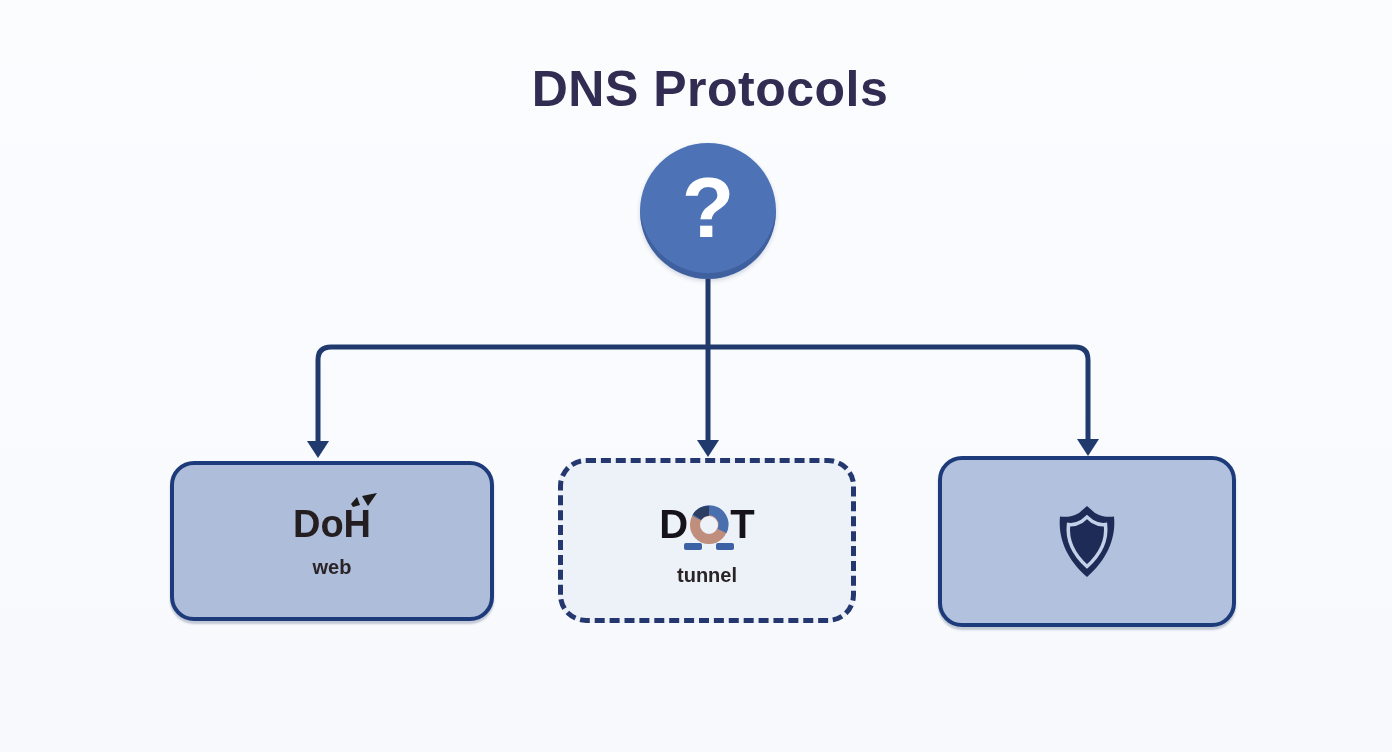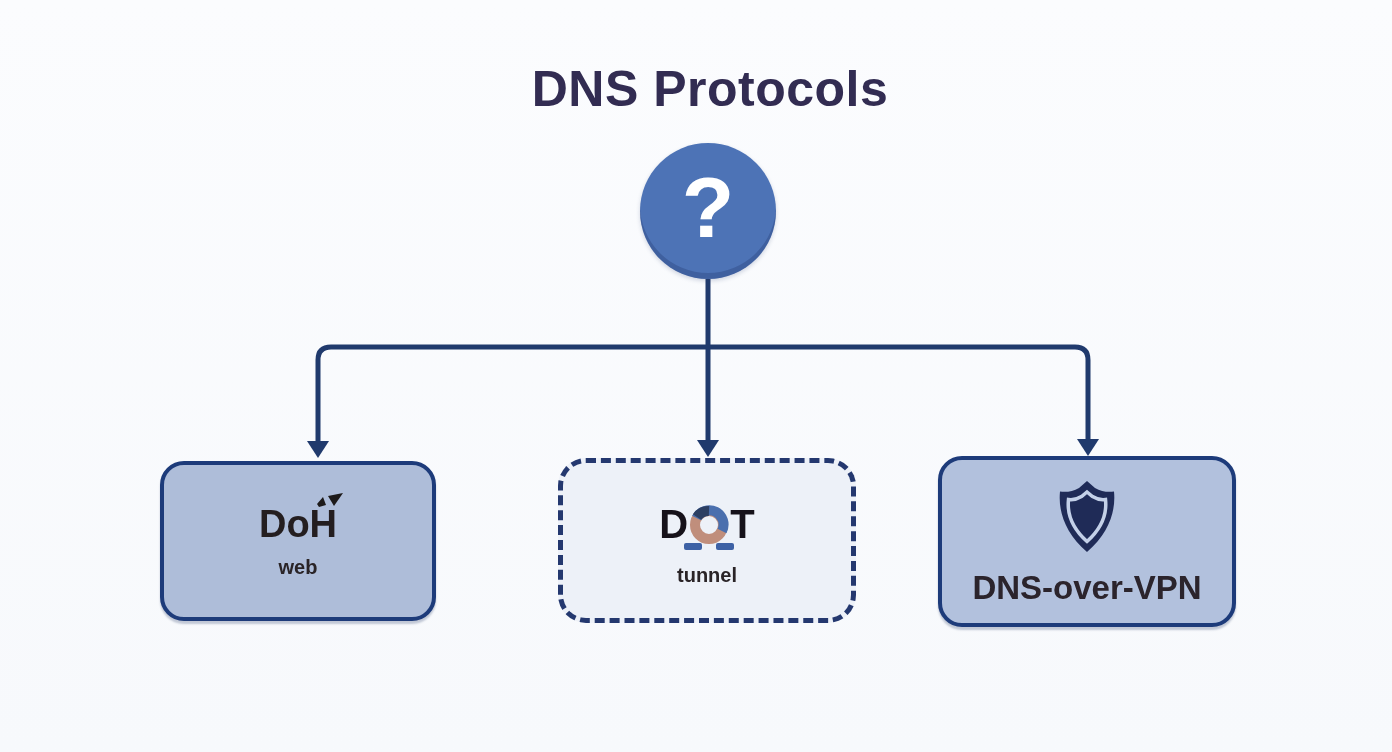--- a/index.html
+++ b/index.html
@@ -73,21 +73,21 @@
     font-weight: 800;
     color: #241e20;
     line-height: 1;
   }
   .node-sublabel {
     font-size: 20px;
     font-weight: 700;
     color: #2a2427;
     line-height: 1;
   }
-  #node-doh { left: 160px; top: 461px; width: 276px; height: 160px; }
+  #node-doh { left: 170px; top: 461px; width: 324px; height: 160px; }
   #node-dot { left: 558px; top: 458px; width: 298px; height: 165px; }
   #node-vpn { left: 938px; top: 456px; width: 298px; height: 171px; gap: 16px; background: #b2c1dd; }
   .doh-label-wrap { position: relative; display: inline-block; }
   .doh-accent { position: absolute; top: -13px; right: -8px; }
   .dot-label-wrap { display: inline-flex; align-items: center; line-height: 1; }
   .dot-label-wrap .dot-letter { font-size: 40px; font-weight: 800; color: #16121a; }
   .tunnel-icon { margin: 0 -4px; position: relative; top: 4px; }
   .vpn-label { font-size: 33px; font-weight: 800; color: #2b242c; line-height: 1; }
 </style>
 </head>
@@ -140,16 +140,15 @@
       <span class="dot-letter">T</span>
     </div>
     <span class="node-sublabel">tunnel</span>
   </div>
 
   <div class="node node-solid" id="node-vpn">
     <svg width="66" height="76" viewBox="0 0 66 76">
       <path d="M33 2 L41 9 C47 12.5 54 13.5 60 12.5 C62 32 55 54 33 73 C11 54 4 32 6 12.5 C12 13.5 19 12.5 25 9 Z" fill="#1f2b57"></path>
       <path d="M33 13 L38.5 17.5 C42.5 20 47.5 21 51.5 20.5 C53 34 48 49 33 62.5 C18 49 13 34 14.5 20.5 C18.5 21 23.5 20 27.5 17.5 Z" fill="none" stroke="#c3d0e8" stroke-width="3.5"></path>
     </svg>
-    <span class="vpn-label">DNS-over-VPN</span>
   </div>
 
 </div>
 
 </body></html>

